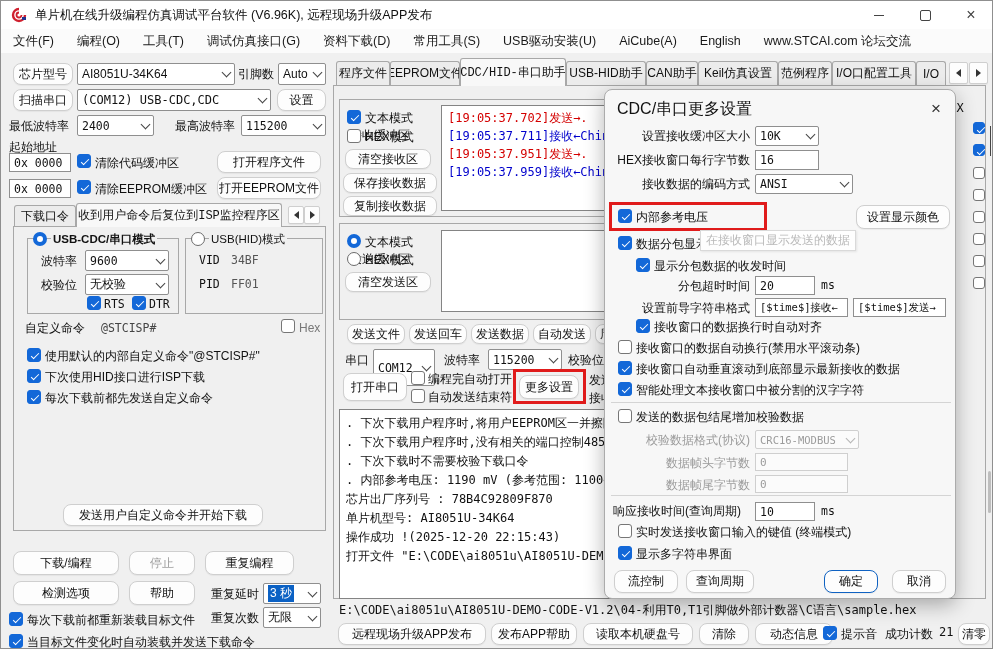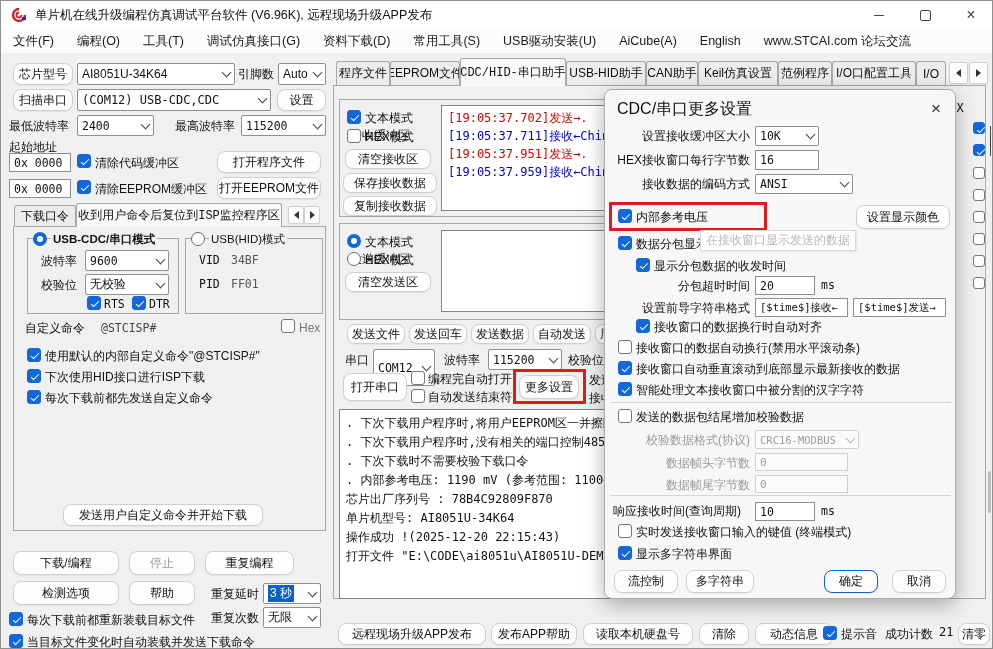--- a/index.html
+++ b/index.html
@@ -284,20 +284,21 @@
     <div class="infoline">. 下次下载时不需要校验下载口令</div>
     <div class="infoline">. 内部参考电压: 1190 mV (参考范围: 1100~1300 mV)</div>
     <div class="infoline">芯片出厂序列号 : 78B4C92809F870</div>
     <div class="infoline"></div>
     <div class="infoline">单片机型号: AI8051U-34K64</div>
     <div class="infoline"></div>
     <div class="infoline">操作成功 !(2025-12-20 22:15:43)</div>
     <div class="infoline">打开文件 "E:\CODE\ai8051u\AI8051U-DEMO-CODE-V1.2\04-利用T0,T1引脚做外部计数器\C语言\sample.hex"</div>
   </div>
 
+  <span class="lbl mono" style="left:338px;top:602px;width:648px;overflow:hidden;font-size:12px">E:\CODE\ai8051u\AI8051U-DEMO-CODE-V1.2\04-利用T0,T1引脚做外部计数器\C语言\sample.hex</span>
 
   <div class="btn" style="left:337px;top:622px;width:148px;height:22px">远程现场升级APP发布</div>
   <div class="btn" style="left:490px;top:622px;width:86px;height:22px">发布APP帮助</div>
   <div class="btn" style="left:582px;top:622px;width:110px;height:22px">读取本机硬盘号</div>
   <div class="btn" style="left:698px;top:622px;width:50px;height:22px">清除</div>
   <div class="btn" style="left:754px;top:622px;width:78px;height:22px">动态信息</div>
   <span class="cb on" style="left:822px;top:625px"></span>
   <span class="lbl" style="left:840px;top:626px">提示音</span>
   <span class="lbl" style="left:884px;top:626px">成功计数</span>
   <span class="lbl mono" style="left:938px;top:624px;font-size:12px">21</span>
@@ -380,18 +381,18 @@
     <span class="lbl" style="left:8px;top:414px">响应接收时间(查询周期)</span>
     <div class="input mono" style="left:150px;top:412px;width:60px;height:19px;font-size:11.5px">10</div>
     <span class="lbl mono" style="left:216px;top:414px;font-size:11.5px">ms</span>
 
     <span class="cb" style="left:13px;top:434px"></span>
     <span class="lbl" style="left:31px;top:435px">实时发送接收窗口输入的键值 (终端模式)</span>
     <span class="cb on" style="left:13px;top:456px"></span>
     <span class="lbl" style="left:31px;top:457px">显示多字符串界面</span>
 
     <div class="btn" style="left:9px;top:480px;width:64px;height:23px">流控制</div>
-    <div class="btn" style="left:81px;top:480px;width:68px;height:23px">多字符串</div>
+    <div class="btn" style="left:81px;top:480px;width:68px;height:23px">查询周期</div>
     <div class="btn" style="left:219px;top:480px;width:54px;height:23px;border:1.5px solid #0f62c2">确定</div>
     <div class="btn" style="left:287px;top:480px;width:54px;height:23px">取消</div>
   </div>
 
 </div>
 
 </body></html>

